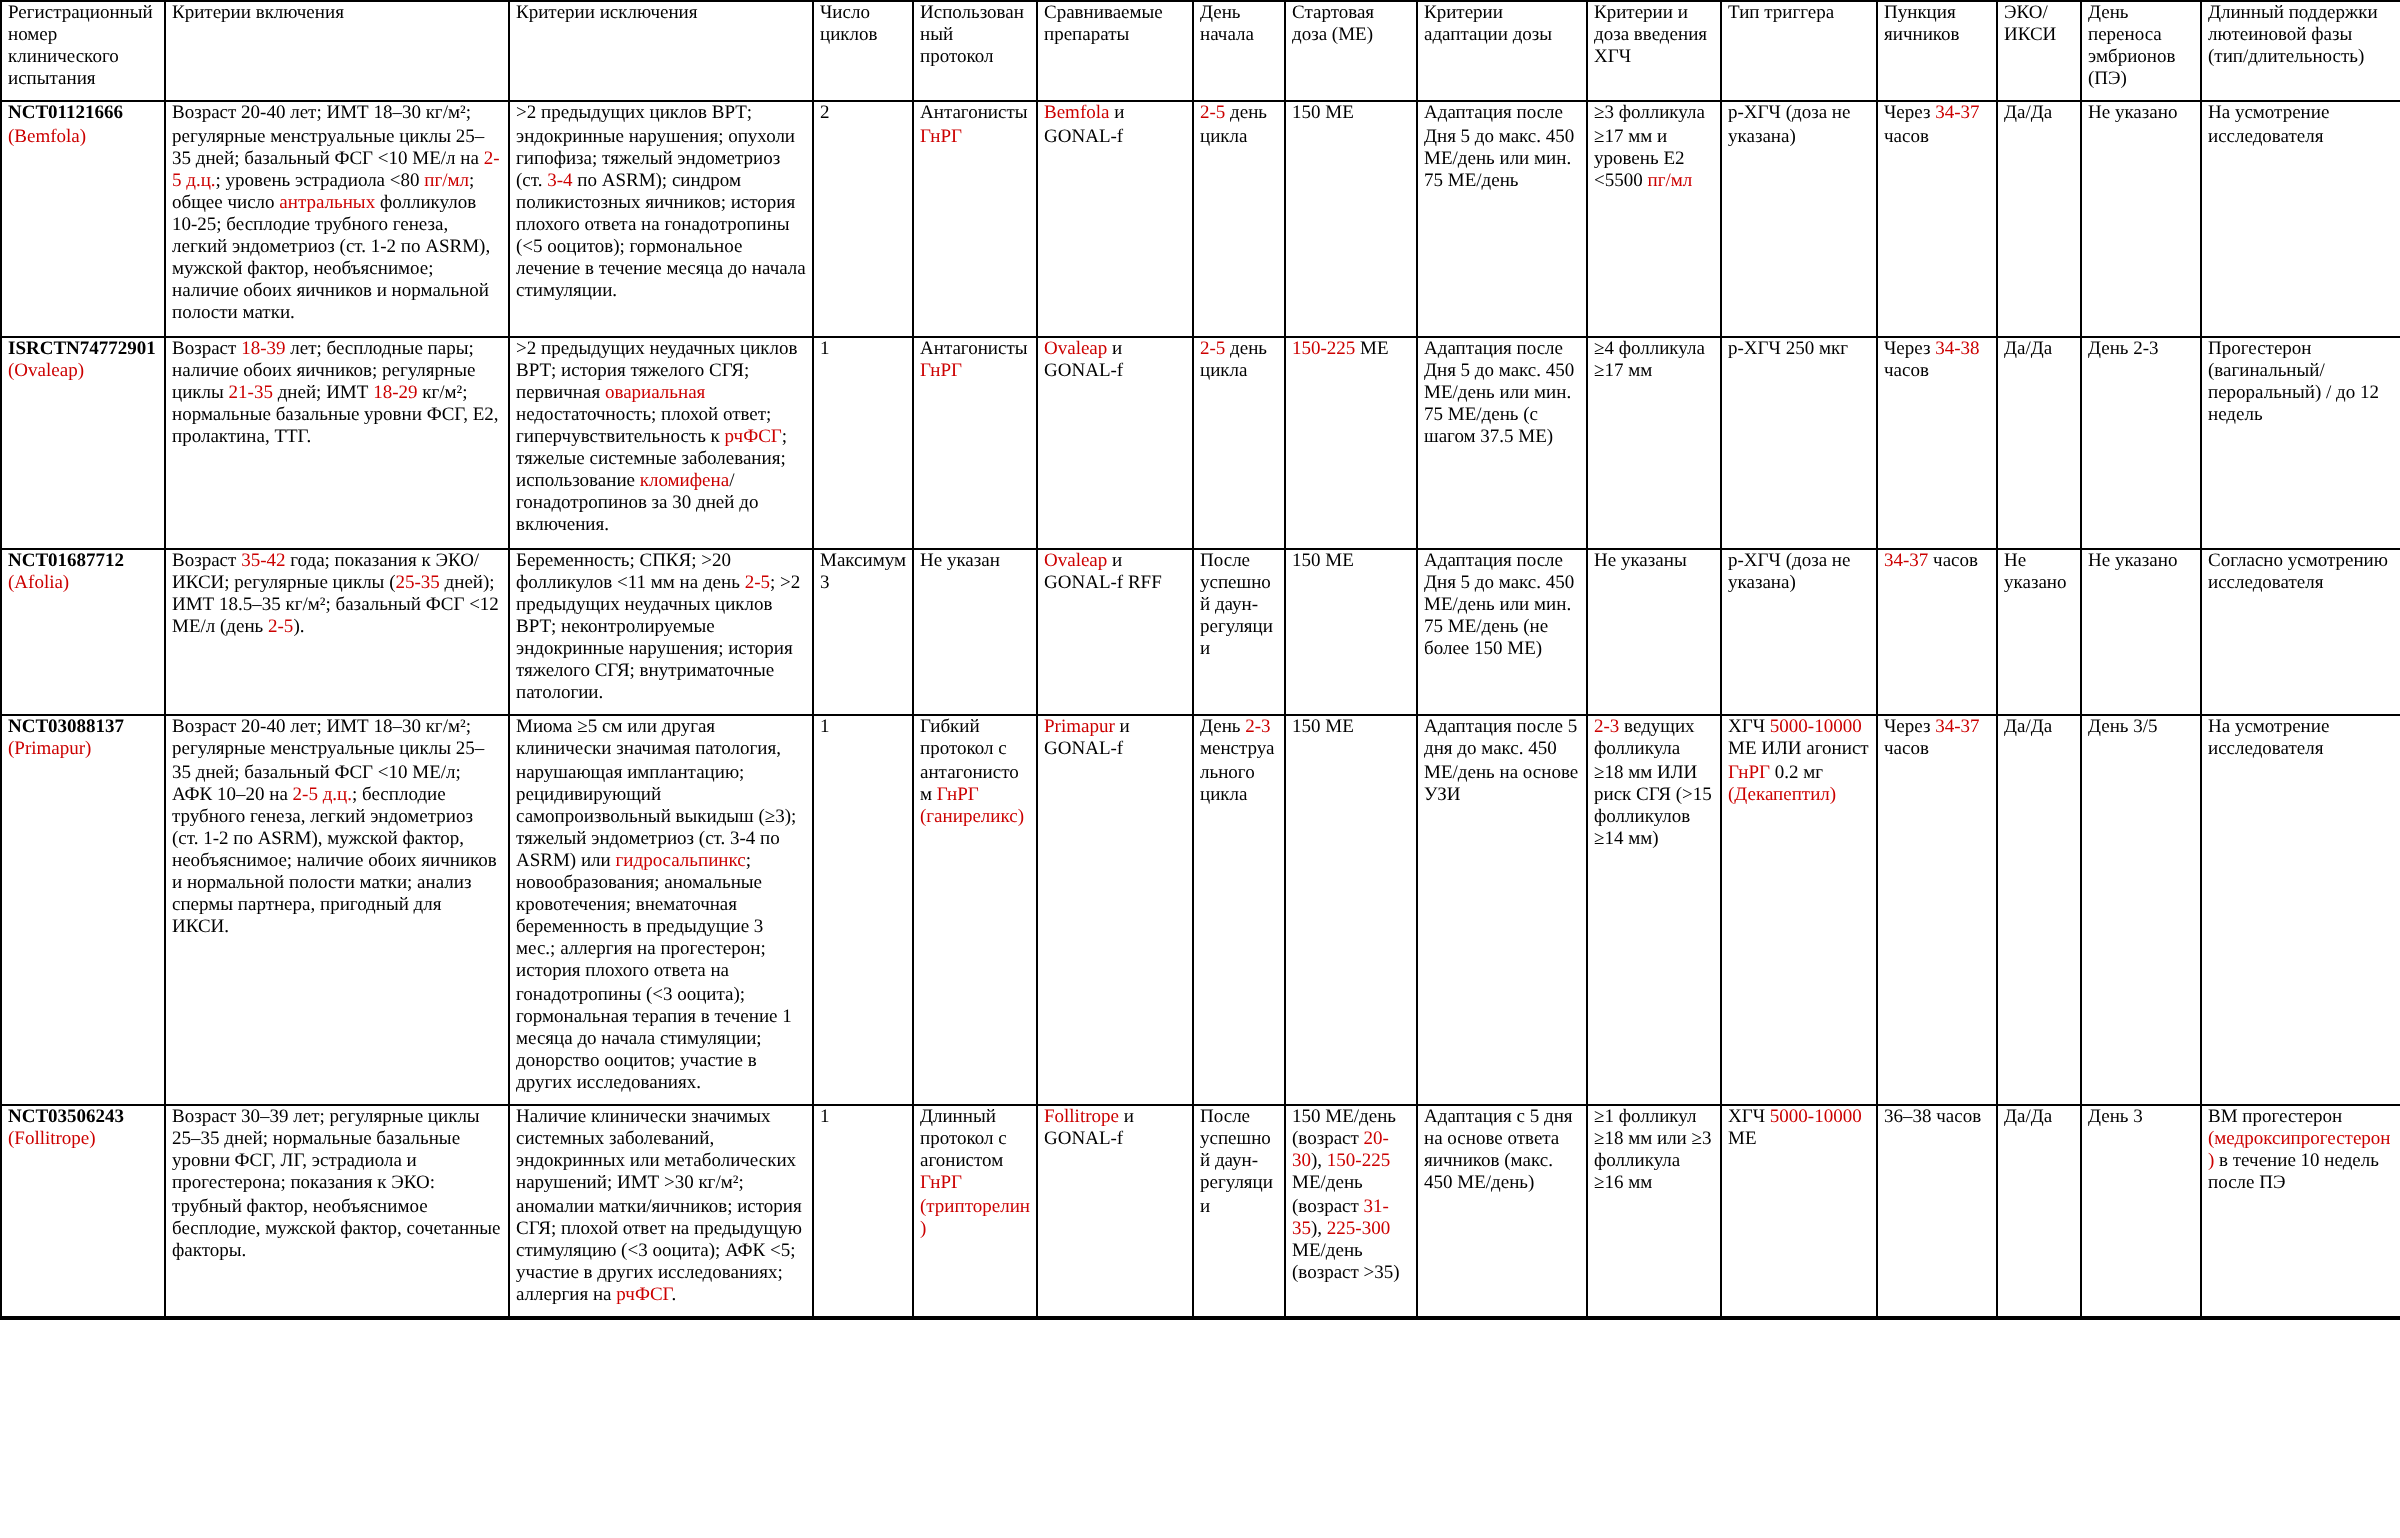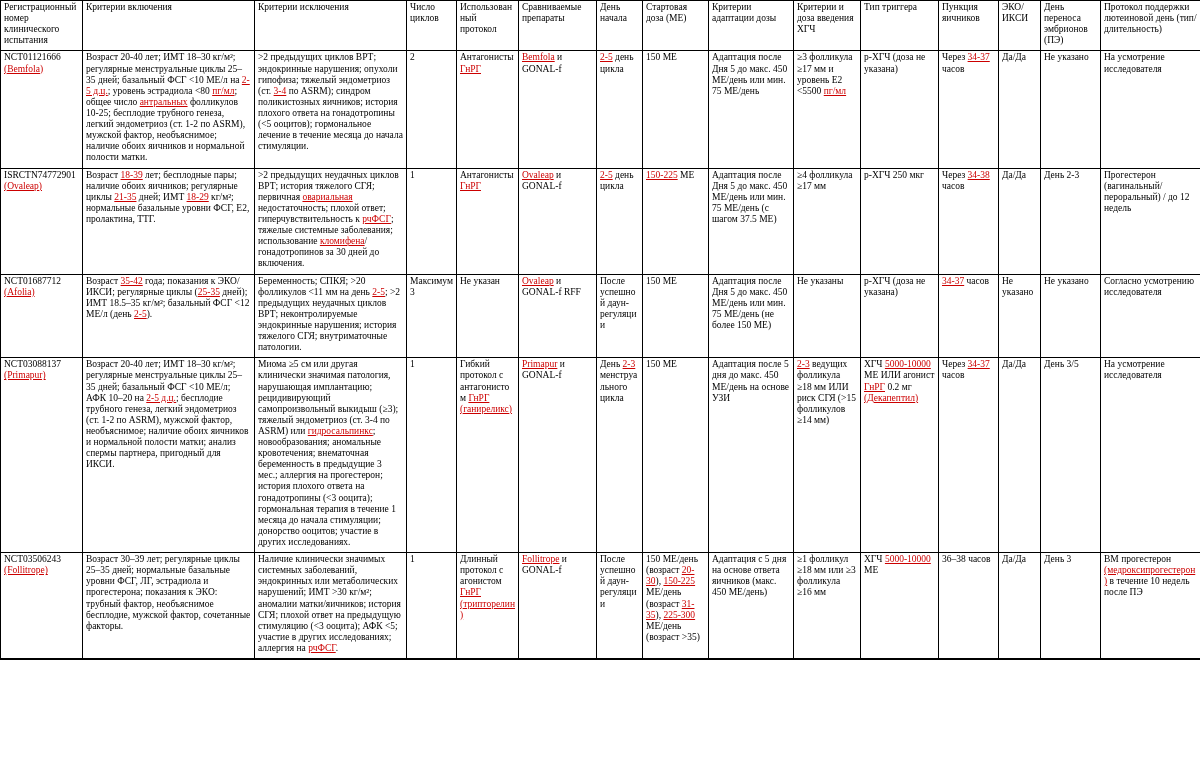--- a/index.html
+++ b/index.html
@@ -21,23 +21,23 @@
   th, td {
     border: 1px solid #000;
     vertical-align: top;
     text-align: left;
     padding: 1px 3px 4px 3px;
     font-weight: normal;
     white-space: pre-wrap;
     word-wrap: break-word;
     overflow-wrap: break-word;
   }
-  .b  { font-weight: normal; }
-  .r  { color: #cc0000; text-decoration: underline; }
-  .rb { color: #cc0000; text-decoration: underline; }
+  .b  { font-weight: bold; }
+  .r  { color: #cc0000; }
+  .rb { color: #cc0000; }
 </style>
 </head>
 <body>
 
 <table data-name="clinical-trials-table">
   <colgroup data-name="column-widths">
     <col style="width:82px">
       <col style="width:172px">
       <col style="width:152px">
     <col style="width:50px">
@@ -62,21 +62,21 @@
         <th data-name="column-header-protocol-used">Использованный протокол</th>
         <th data-name="column-header-compared-drugs">Сравниваемые препараты</th>
         <th data-name="column-header-start-day">День начала</th>
         <th data-name="column-header-starting-dose">Стартовая доза (МЕ)</th>
         <th data-name="column-header-dose-adaptation">Критерии адаптации дозы</th>
         <th data-name="column-header-hcg-criteria-dose">Критерии и доза введения ХГЧ</th>
         <th data-name="column-header-trigger-type">Тип триггера</th>
         <th data-name="column-header-ovarian-puncture">Пункция яичников</th>
         <th data-name="column-header-ivf-icsi">ЭКО/ИКСИ</th>
         <th data-name="column-header-embryo-transfer-day">День переноса эмбрионов (ПЭ)</th>
-        <th data-name="column-header-luteal-phase-support">Протокол поддержки лютеиновой день (тип/длительность)</th>
+        <th data-name="column-header-luteal-phase-support">Длинный поддержки лютеиновой фазы (тип/длительность)</th>
       </tr>
   </thead>
   <tbody data-name="table-body">
       <tr data-name="table-row">
         <td data-name="cell-trial-registration"><span class="b" data-name="trial-id-text">NCT01121666</span>
 <span class="rb" data-name="tracked-change-text">(Bemfola)</span></td>
         <td data-name="cell-inclusion-criteria">Возраст 20-40 лет; ИМТ 18–30 кг/м²; регулярные менструальные циклы 25–35 дней; базальный ФСГ &lt;10 МЕ/л на <span class="r" data-name="tracked-change-text">2-5 д.ц.</span>; уровень эстрадиола &lt;80 <span class="r" data-name="tracked-change-text">пг/мл</span>; общее число <span class="r" data-name="tracked-change-text">антральных</span> фолликулов 10-25; бесплодие трубного генеза, легкий эндометриоз (ст. 1-2 по ASRM), мужской фактор, необъяснимое; наличие обоих яичников и нормальной полости матки.</td>
         <td data-name="cell-exclusion-criteria">&gt;2 предыдущих циклов ВРТ; эндокринные нарушения; опухоли гипофиза; тяжелый эндометриоз (ст. <span class="r" data-name="tracked-change-text">3-4</span> по ASRM); синдром поликистозных яичников; история плохого ответа на гонадотропины (&lt;5 ооцитов); гормональное лечение в течение месяца до начала стимуляции.</td>
         <td data-name="cell-cycles-count">2</td>
         <td data-name="cell-protocol-used">Антагонисты <span class="r" data-name="tracked-change-text">ГнРГ</span></td>

